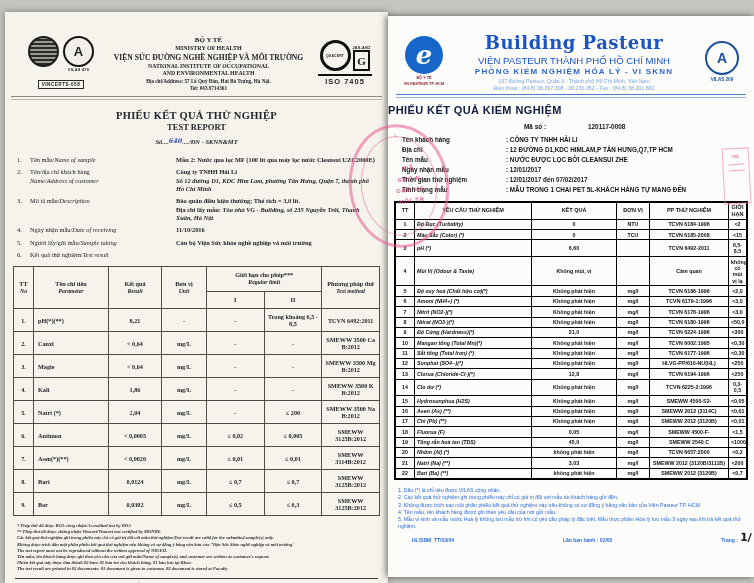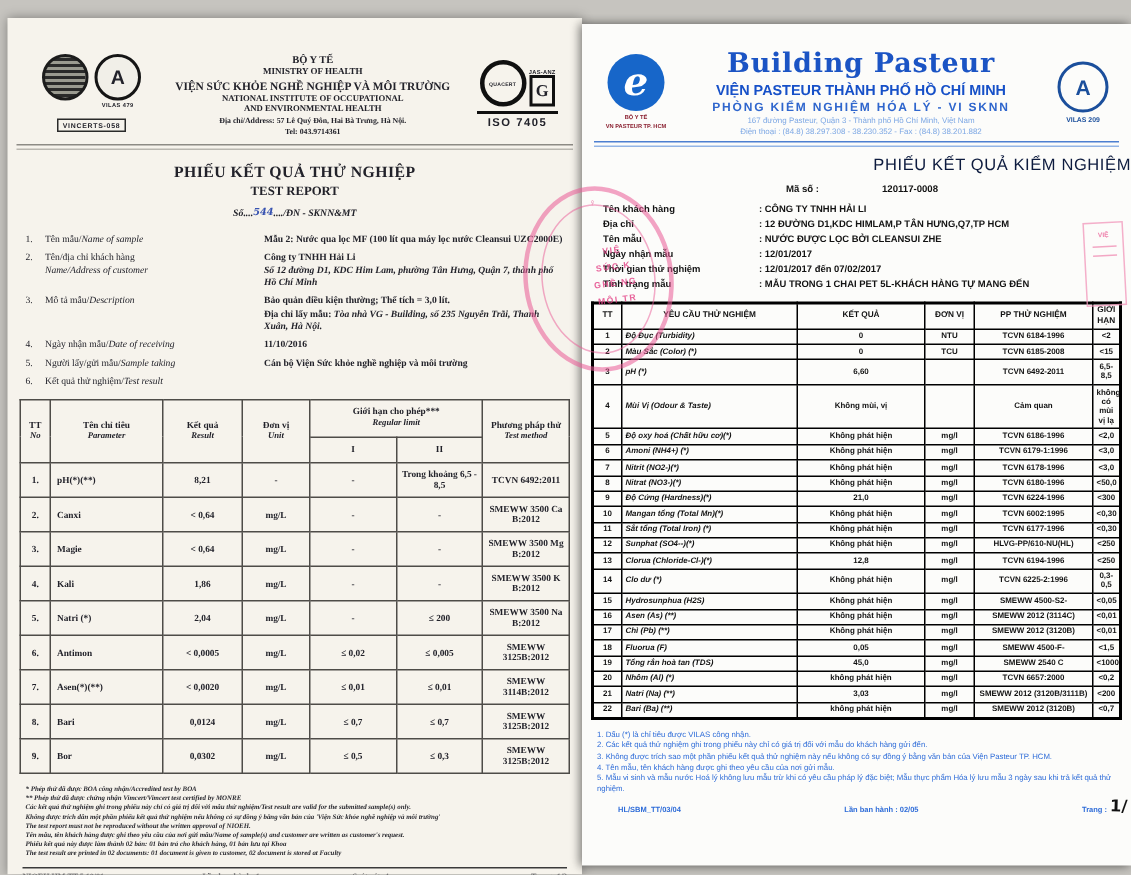--- a/index.html
+++ b/index.html
@@ -58,28 +58,28 @@
   .lp-footer span{display:block}
   .lpf-code{width:120px}.lpf-issue{width:100px}.lpf-review{flex:1}.lpf-page{width:60px;text-align:right}
 
   
   .rp-header{display:flex;align-items:center;padding:16px 8px 0 10px}
   .pasteur-wrap{width:52px;text-align:center}
   .pasteur-circle{width:38px;height:38px;border-radius:50%;background:#1766c9;color:#fff;margin:0 auto;display:flex;align-items:center;justify-content:center;font:bold italic 26px "DejaVu Serif",serif}
   .pasteur-cap{font:bold 3.8px "Liberation Sans",sans-serif;color:#8a2030;line-height:1.4;margin-top:2px}
   .rp-head-center{flex:1;text-align:center;line-height:1.2}
   .brand{font-family:"DejaVu Serif",serif;font-weight:bold;font-size:18px;color:#1b54c4;letter-spacing:.5px}
-  .inst{font-weight:bold;font-size:9.6px;color:#1650c8;margin-top:1px}
+  .inst{font-weight:normal;font-size:9.6px;color:#1650c8;margin-top:1px}
   .dept{font-weight:bold;font-size:8px;color:#2f66cd;letter-spacing:1.2px;margin-top:1px}
   .addr,.phone{font-size:5.3px;color:#7ca7e4;margin-top:1px}
   .vilas209-wrap{width:48px;text-align:center;color:#1b4f9c}
   .vilas209-circle{width:30px;height:30px;border:2px solid #1b4f9c;border-radius:50%;margin:0 auto;display:flex;align-items:center;justify-content:center;font:bold 14px "Liberation Sans",sans-serif}
   .vilas209-cap{font-weight:bold;font-size:4.6px;margin-top:2px}
   .rp-head-rule{height:2px;border-top:1.5px solid #4d7fd0;border-bottom:1px solid #93b5e6;margin:3px 8px 0}
-  .rp-title{text-align:right;font-weight:normal;font-size:11px;color:#0d1b3e;letter-spacing:.4px;margin-top:6px}
+  .rp-title{text-align:left;font-weight:bold;font-size:11px;color:#0d1b3e;letter-spacing:.4px;margin-top:6px}
   .rp-code{display:flex;margin:7px 0 0 136px;gap:42px;font-size:6.4px;font-weight:bold}
   table.rp-info{border-collapse:collapse;margin:5px 0 0 14px}
   .rp-info td{font-size:6.3px;font-weight:bold;padding:1px 0;line-height:1.25;vertical-align:top}
   .rp-info td:first-child{width:104px}
   .rp-info td:last-child::before{content:":  "}
   table.rp-table{border-collapse:collapse;margin:6px auto 0;width:calc(100% - 12px);border:2px solid #000;table-layout:fixed}
   .rp-table th,.rp-table td{border:1px solid #000;padding:1.5px 2px;font-size:5.3px;line-height:1.2;vertical-align:middle}
   .rp-table th{font-weight:bold;text-align:center;font-size:5.5px}
   .rp-table td{font-weight:bold;text-align:center;overflow:hidden}
   .rp-table td:nth-child(2){text-align:left;font-style:italic}
@@ -110,21 +110,21 @@
           <div class="logo-vilas-wrap">
             <div class="logo-vilas">A</div>
             <div class="logo-vilas-cap">VILAS 479</div>
           </div>
         </div>
         <div class="vincerts">VINCERTS-058</div>
       </div>
       <div class="lp-head-center">
         <div class="lh1">BỘ Y TẾ</div>
         <div class="lh2">MINISTRY OF HEALTH</div>
-        <div class="lh3">VIỆN SỨC KHỎE NGHỀ NGHIỆP VÀ MÔI TRƯỜNG</div>
+        <div class="lh3">VIỆN SỨC ĐƯỜNG NGHỀ NGHIỆP VÀ MÔI TRƯỜNG</div>
         <div class="lh4">NATIONAL INSTITUTE OF OCCUPATIONAL</div>
         <div class="lh4">AND ENVIRONMENTAL HEALTH</div>
         <div class="lh5">Địa chỉ/Address: 57 Lê Quý Đôn, Hai Bà Trưng, Hà Nội.</div>
         <div class="lh5">Tel: 043.9714361</div>
       </div>
       <div class="lp-logos-right">
         <div class="quacert-row">
           <div class="quacert-circle">QUACERT</div>
           <div class="gbox-wrap">
             <div class="jas">JAS-ANZ</div>
@@ -137,21 +137,21 @@
     </div>
 
     <div class="lp-rule"></div>
 
     <div class="lp-title">
       <div class="vi">PHIẾU KẾT QUẢ THỬ NGHIỆP</div>
       <div class="en">TEST REPORT</div>
     </div>
 
     <div class="lp-docno">
-      <span>Số....</span><span class="hw-blue">544</span><span>..../ĐN - SKNN&amp;MT</span>
+      <span>Số....</span><span class="hw-blue">640</span><span>..../ĐN - SKNN&amp;MT</span>
     </div>
 
     <div class="lp-items">
       <div class="lp-item">
         <span class="no">1.</span>
         <span class="lab"><span>Tên mẫu/</span><span class="en">Name of sample</span></span>
         <span class="val">Mẫu 2: Nước qua lọc MF (100 lít qua máy lọc nước Cleansui UZC2000E)</span>
       </div>
       <div class="lp-item">
         <span class="no">2.</span>

